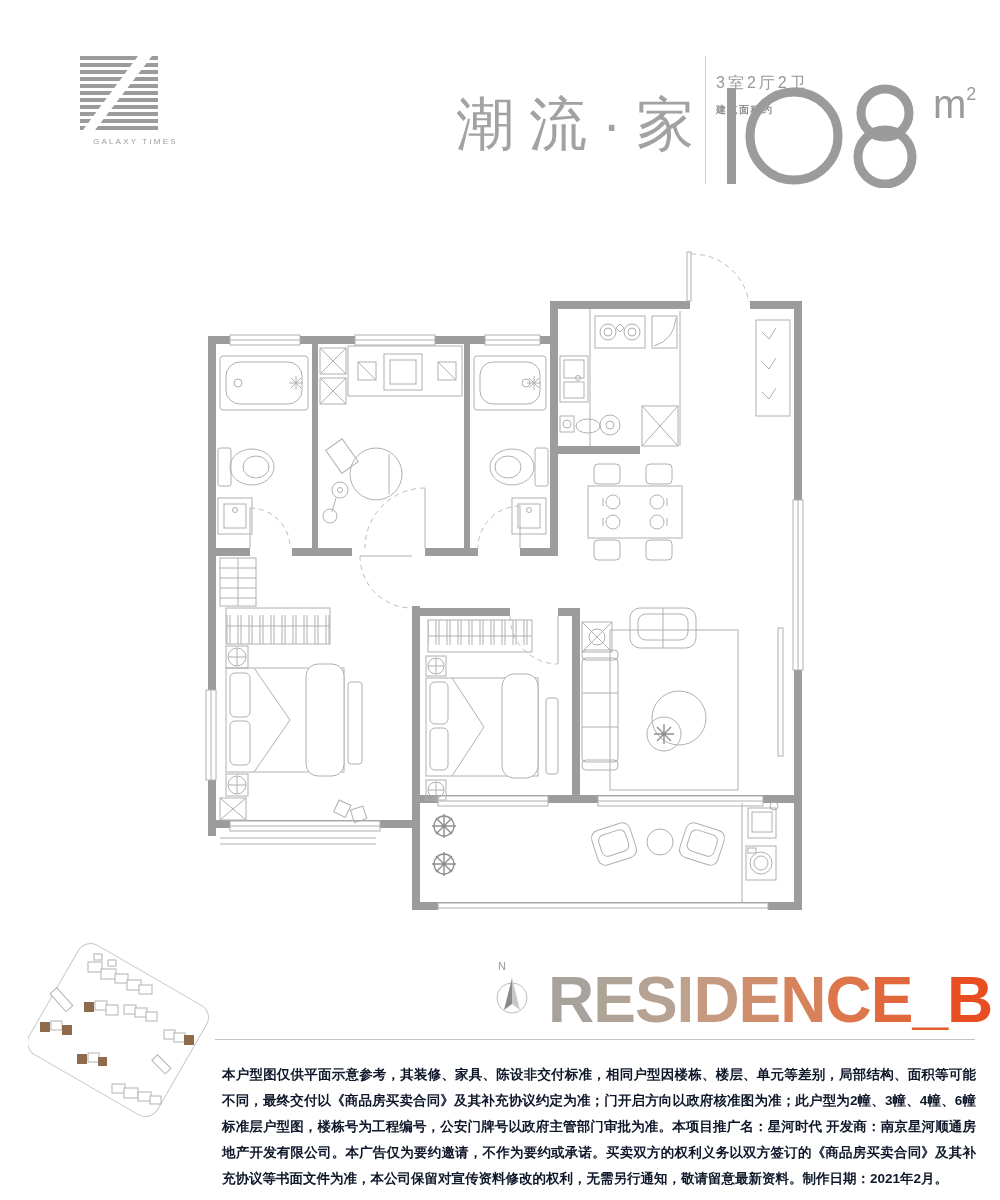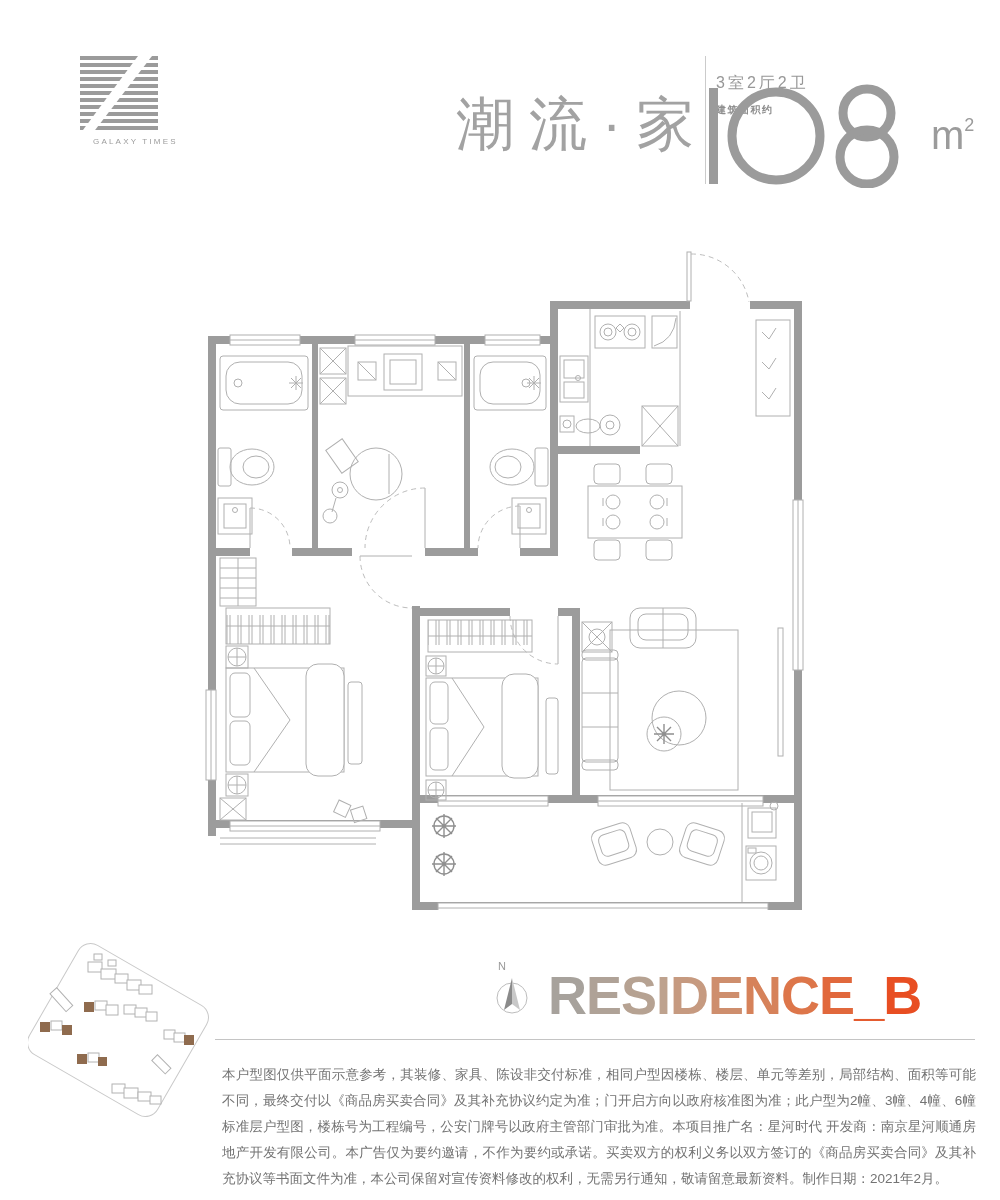--- a/index.html
+++ b/index.html
@@ -10,21 +10,21 @@
 
   
   .logo-mark{left:80px;top:56px;width:78px;height:78px;}
   .logo-en{left:93px;top:137px;font-size:8px;letter-spacing:2.2px;color:#9c9c9c;white-space:nowrap;}
   .logo-cn{left:76px;top:147px;font-size:33px;letter-spacing:10px;color:#9a9a9a;font-weight:400;white-space:nowrap;}
   .slogan{left:456px;top:86px;font-size:58px;letter-spacing:15px;color:#a2a2a2;font-weight:300;white-space:nowrap;}
   .vline{left:705px;top:56px;width:1px;height:128px;background:#cbcbcb;}
   .specs{left:716px;top:54px;margin-top:19px;}
   .spec-rooms{font-size:16px;letter-spacing:3px;color:#979797;white-space:nowrap;}
   .spec-label{margin-top:9px;font-size:10px;font-weight:700;letter-spacing:1.5px;color:#8e8e8e;white-space:nowrap;}
-  .area-row{left:704px;top:84px;display:flex;align-items:center;gap:22px;}
+  .area-row{left:722px;top:84px;display:flex;align-items:flex-start;gap:6px;}
   .area-unit{font-size:40px;color:#9b9b9b;line-height:1;margin-bottom:2px;}
   .area-unit sup{font-size:18px;vertical-align:18px;}
 
   
   .fp .wl{fill:#9c9c9c;}
   .fp .t{stroke:#b0b0b0;stroke-width:1;fill:none;}
   .fp .wf{fill:#ffffff;stroke:#b0b0b0;stroke-width:1;}
   .fp .d{stroke:#bdbdbd;stroke-width:1;fill:none;stroke-dasharray:5 4;}
   .fp .dk{stroke:#8f8f8f;stroke-width:1.4;fill:none;}
   .fp .hgf{fill:url(#hg);stroke:#b0b0b0;stroke-width:1;}
@@ -32,25 +32,25 @@
   
   .sp .bd{fill:none;stroke:#c9c9c9;stroke-width:1;}
   .sp .b{fill:#ffffff;stroke:#b2b2b2;stroke-width:1;}
   .sp .hl{stroke:none;}
 
   
   .residence{left:490px;top:960px;display:flex;align-items:flex-start;gap:14px;}
   .compass{position:relative;width:44px;height:58px;}
   .compass .n{position:absolute;top:0px;left:8px;font-size:11px;color:#9a9a9a;}
   .compass svg{position:absolute;left:0;bottom:0;}
-  .res-title{font-size:54px;font-weight:700;letter-spacing:-1px;line-height:1;margin-top:8px;white-space:nowrap;}
+  .res-title{font-size:64px;font-weight:700;letter-spacing:-1px;line-height:1;margin-top:8px;white-space:nowrap;}
 
   .hdiv{left:215px;top:1039px;width:760px;height:1px;background:#c4c4c4;}
   .disclaimer{left:222px;top:1048px;width:754px;font-size:13.5px;line-height:26px;
-              color:#737373;font-weight:400;text-align:justify;}
+              color:#0f172a;font-weight:700;text-align:justify;}
 </style>
 </head>
 <body>
 
 <div class="page">
 
   <svg class="abs logo-mark" viewBox="0 0 78 78" aria-hidden="true">
     <g fill="#9b9b9b">
       <rect x="0" y="0" width="78" height="4"></rect>
         <rect x="0" y="7" width="78" height="4"></rect>

